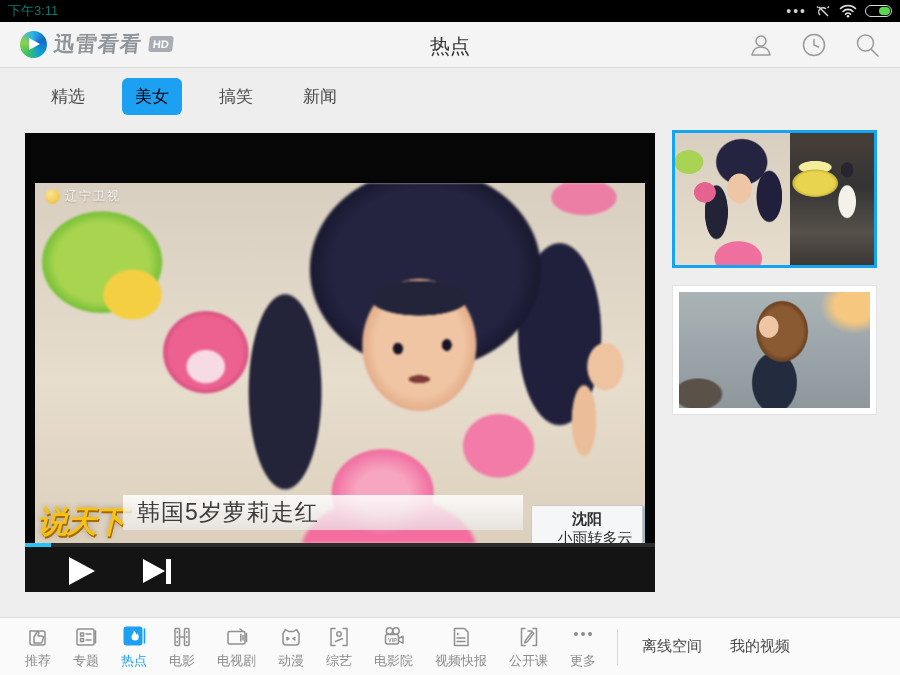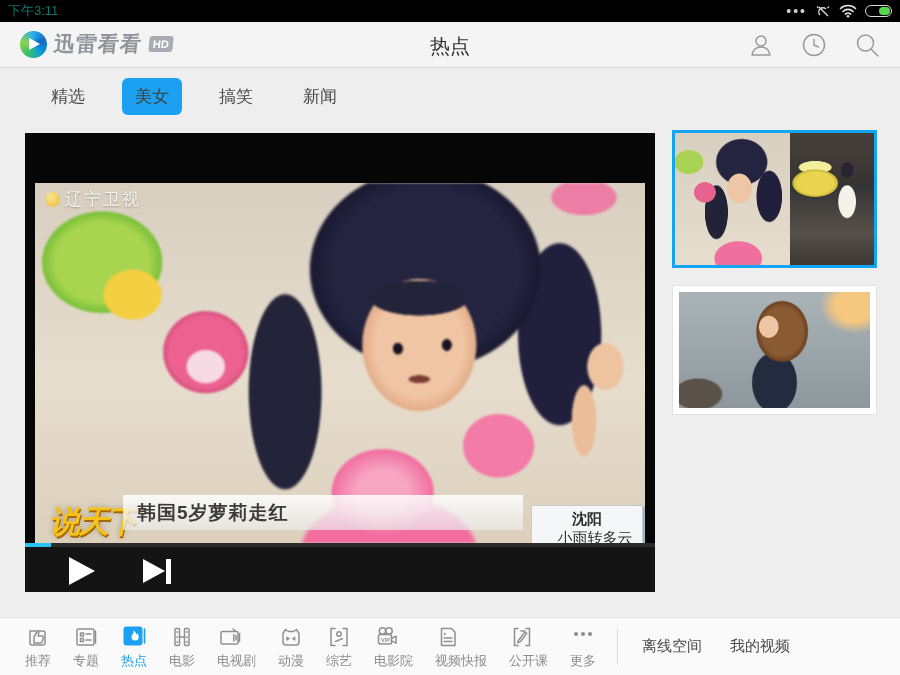--- a/index.html
+++ b/index.html
@@ -28,21 +28,21 @@
   .logo-text { font-size:21px; font-weight:bold; color:#8f959b; transform:skewX(-6deg); letter-spacing:1px; }
   .logo-badge { background:#a7adb3; color:#fff; font-size:11px; font-weight:bold; padding:2px 4px;
     border-radius:3px; transform:skewX(-6deg); }
   .page-title { position:absolute; left:0; right:0; top:11px; text-align:center; font-size:20px; color:#333; }
   .header-actions { position:absolute; right:18px; top:8px; display:flex; gap:23px; align-items:center; }
   .header-actions svg { display:block; }
 
   
   .tabs { position:absolute; top:78px; left:38px; display:flex; align-items:flex-end; gap:24px; }
   .tab { font-size:17px; color:#4a4a4a; padding:7px 13px; border-radius:6px; cursor:default; }
-  .tab.active { background:#1ca0f2; color:#404040; }
+  .tab.active { background:#1ca0f2; color:#000000; }
 
   
   .player { position:absolute; left:25px; top:133px; width:630px; height:459px; background:#060606; }
   .video-frame { position:absolute; top:50px; left:10px; right:10px; bottom:49px; overflow:hidden;
     background:linear-gradient(180deg,#d9cfc0,#e7ddcd 55%,#dcd0bd); }
   .video-art { position:absolute; inset:0; filter:blur(1.2px) saturate(1.05);
     background:
       
       radial-gradient(5px 6px at 59.5% 46%, #191322 97%, transparent),
       radial-gradient(5px 6px at 67.5% 45%, #191322 97%, transparent),
@@ -69,29 +69,29 @@
       radial-gradient(64px 140px at 86% 42%, #20203c 64%, transparent 66%),
       
       radial-gradient(48px 26px at 90% 4%, #e87fa5 66%, transparent 70%),
       radial-gradient(70px 48px at 99% 99%, #7fb3d6 66%, transparent 70%),
       
       radial-gradient(130px 85px at 58% 103%, #ef6f9e 66%, transparent 70%);
   }
   .watermark { position:absolute; top:5px; left:10px; display:flex; align-items:center; gap:5px; opacity:.85; }
   .watermark .ball { width:15px; height:15px; border-radius:50%;
     background:radial-gradient(circle at 35% 30%, #ffe98a, #f0b81c); }
-  .watermark .wm-text { color:rgba(255,255,255,.92); font-size:17px; letter-spacing:2px;
+  .watermark .wm-text { color:rgba(255,255,255,.92); font-size:12px; letter-spacing:2px;
     text-shadow:0 1px 2px rgba(0,0,0,.35); }
   .banner-row { position:absolute; left:0; right:0; bottom:0; height:56px; }
-  .show-logo { position:absolute; left:14px; bottom:0; font-size:31px; font-weight:bold; font-style:italic;
+  .show-logo { position:absolute; left:2px; bottom:0; font-size:31px; font-weight:bold; font-style:italic;
     color:#f6c21a; text-shadow:1px 2px 0 #a46a00, 0 0 6px rgba(0,0,0,.3); letter-spacing:-2px; }
   .headline-banner { position:absolute; left:88px; right:122px; bottom:13px; height:35px;
     background:linear-gradient(180deg, rgba(255,255,255,.85), rgba(235,235,235,.7));
     display:flex; align-items:center; padding-left:14px; }
-  .headline-text { font-size:19px; font-weight:bold; color:#3c3c3c; letter-spacing:1px; }
+  .headline-text { font-size:23px; font-weight:normal; color:#3c3c3c; letter-spacing:1px; }
   .weather-box { position:absolute; right:2px; bottom:-14px; width:112px; padding:4px 4px 8px;
     background:#f5f6f7; border:1px solid #c9c9c9; text-align:center; }
   .weather-city { font-size:15px; font-weight:bold; color:#2e2e2e; }
   .weather-cond { font-size:15px; color:#2e2e2e;margin-left:16px; }
   .controls { position:absolute; left:0; right:0; bottom:0; height:49px; background:#141414; }
   .progress-track { position:absolute; top:0; left:0; right:0; height:4px; background:#2c2c2c; }
   .progress-fill { position:absolute; top:0; left:0; height:4px; width:26px; background:#29c4f6; }
   .play-button { position:absolute; left:44px; top:14px; width:0; height:0;
     border-left:26px solid #fff; border-top:14px solid transparent; border-bottom:14px solid transparent; }
   .next-button { position:absolute; left:118px; top:16px; width:34px; height:25px; }
@@ -145,21 +145,21 @@
       radial-gradient(50px 40px at 92% 12%, #f6c77e 40%, transparent 70%),
       radial-gradient(40px 26px at 10% 88%, #5a5149 56%, transparent 64%),
       linear-gradient(180deg,#aab3b6,#99a2a6 60%,#8e979b);
   }
   .caption { margin-top:7px; font-size:15px; line-height:21px; color:#2e2e2e; width:205px; }
   .card { background:#fff; border:1px solid #e2e2e2; padding:6px; }
 
   
   .bottom-nav { position:absolute; left:0; bottom:0; width:100%; height:58px; background:#fafafa;
     border-top:1px solid #ddd; display:flex; align-items:center; padding-left:14px; z-index:10; }
-  .nav-item { display:flex; flex-direction:column; gap:2px; padding:0 11px; cursor:default; }
+  .nav-item { display:flex; flex-direction:column; align-items:center; gap:2px; padding:0 11px; cursor:default; }
   .nav-item svg { display:block; }
   .nav-label { font-size:13px; color:#8c8c8c; white-space:nowrap; }
   .nav-item.active .nav-label { color:#1ca0f2; }
   .nav-divider { width:1px; height:36px; background:#d8d8d8; margin:0 10px; }
   .nav-link { font-size:15px; color:#4a4a4a; padding:0 14px; white-space:nowrap; }
   .icon-stroke { stroke:#909090; fill:none; stroke-width:1.5; stroke-linecap:round; stroke-linejoin:round; }
 </style>
 </head>
 <body>
 

